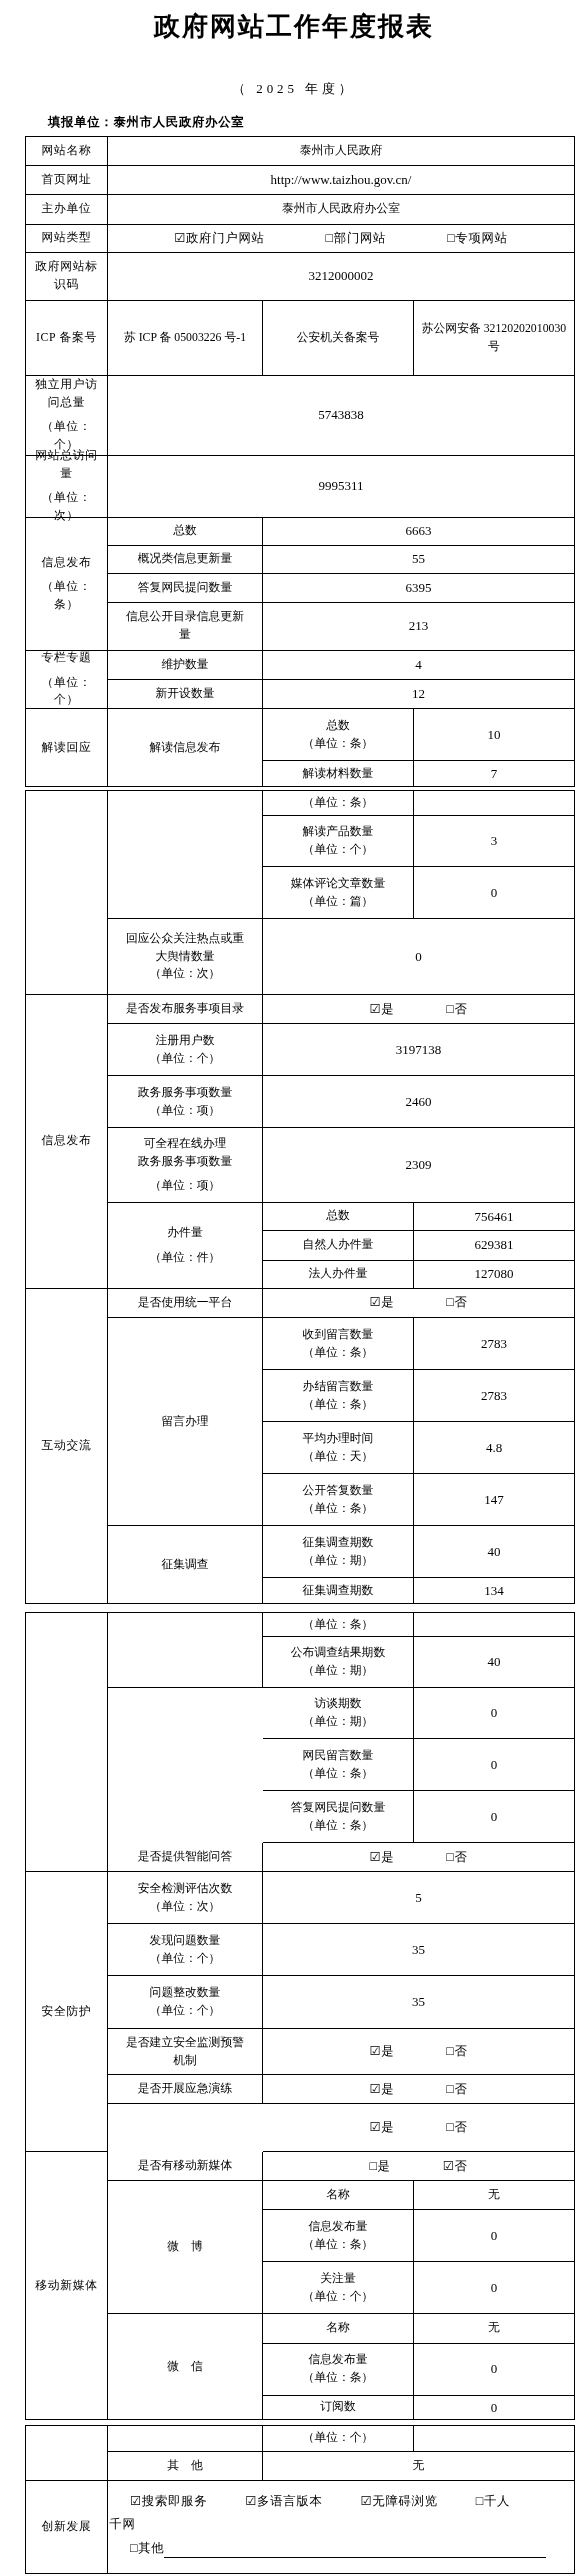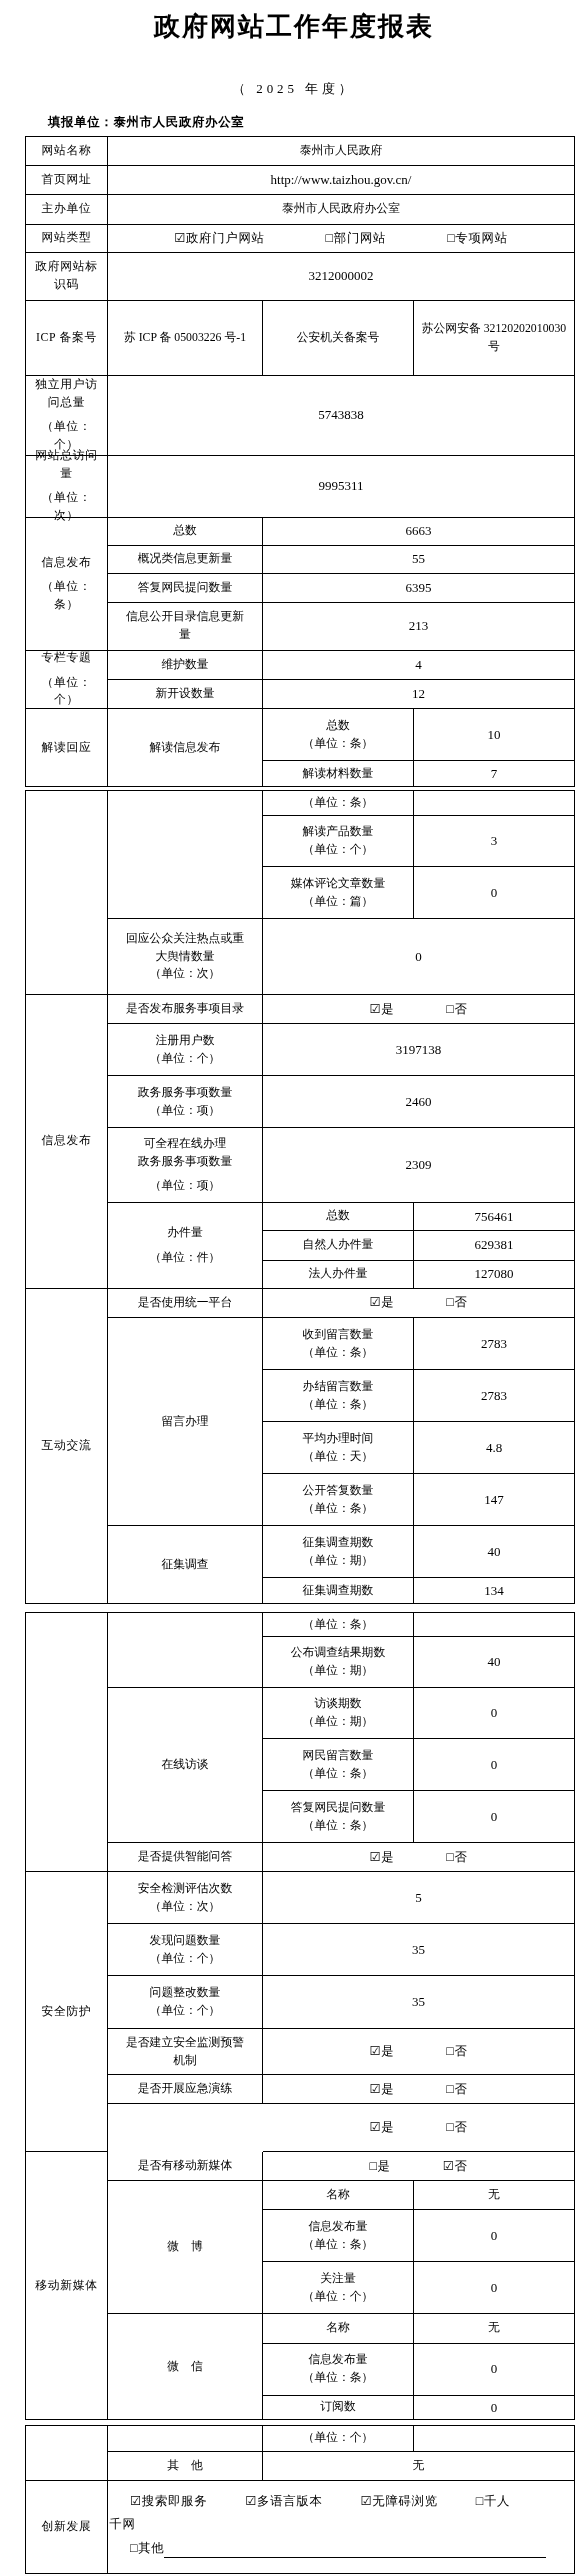--- a/index.html
+++ b/index.html
@@ -220,21 +220,20 @@
     <div class="c sub" style="grid-area:1/2/3/3"></div>
     <div class="c" style="grid-area:1/3">（单位：条）</div>
     <div class="c lc" style="grid-area:1/4"></div>
 
     <div class="c" style="grid-area:2/3">
       <div>公布调查结果期数</div>
       <div>（单位：期）</div>
     </div>
     <div class="c lc val" style="grid-area:2/4">40</div>
 
-    <div class="c sub" style="grid-area:3/2/6/3">在线访谈</div>
     <div class="c" style="grid-area:3/3">
       <div>访谈期数</div>
       <div>（单位：期）</div>
     </div>
     <div class="c lc val" style="grid-area:3/4">0</div>
     <div class="c" style="grid-area:4/3">
       <div>网民留言数量</div>
       <div>（单位：条）</div>
     </div>
     <div class="c lc val" style="grid-area:4/4">0</div>

